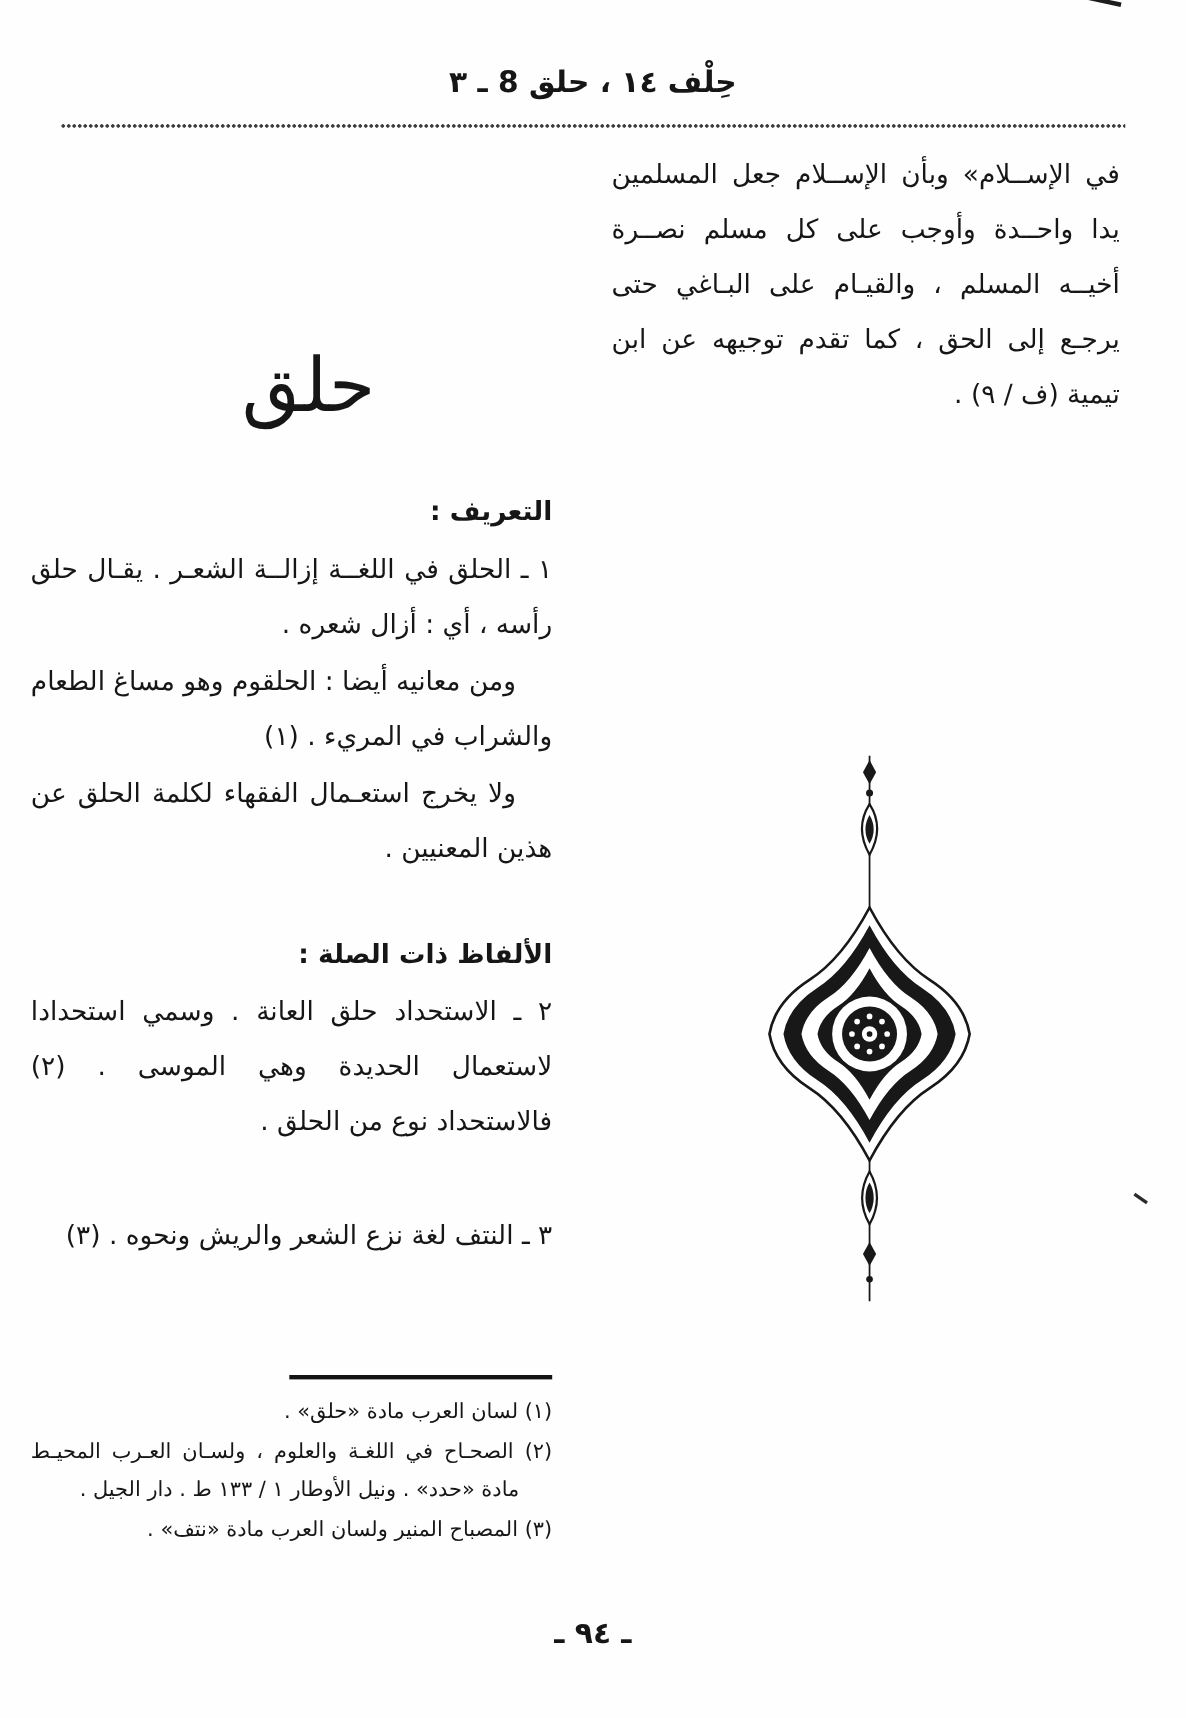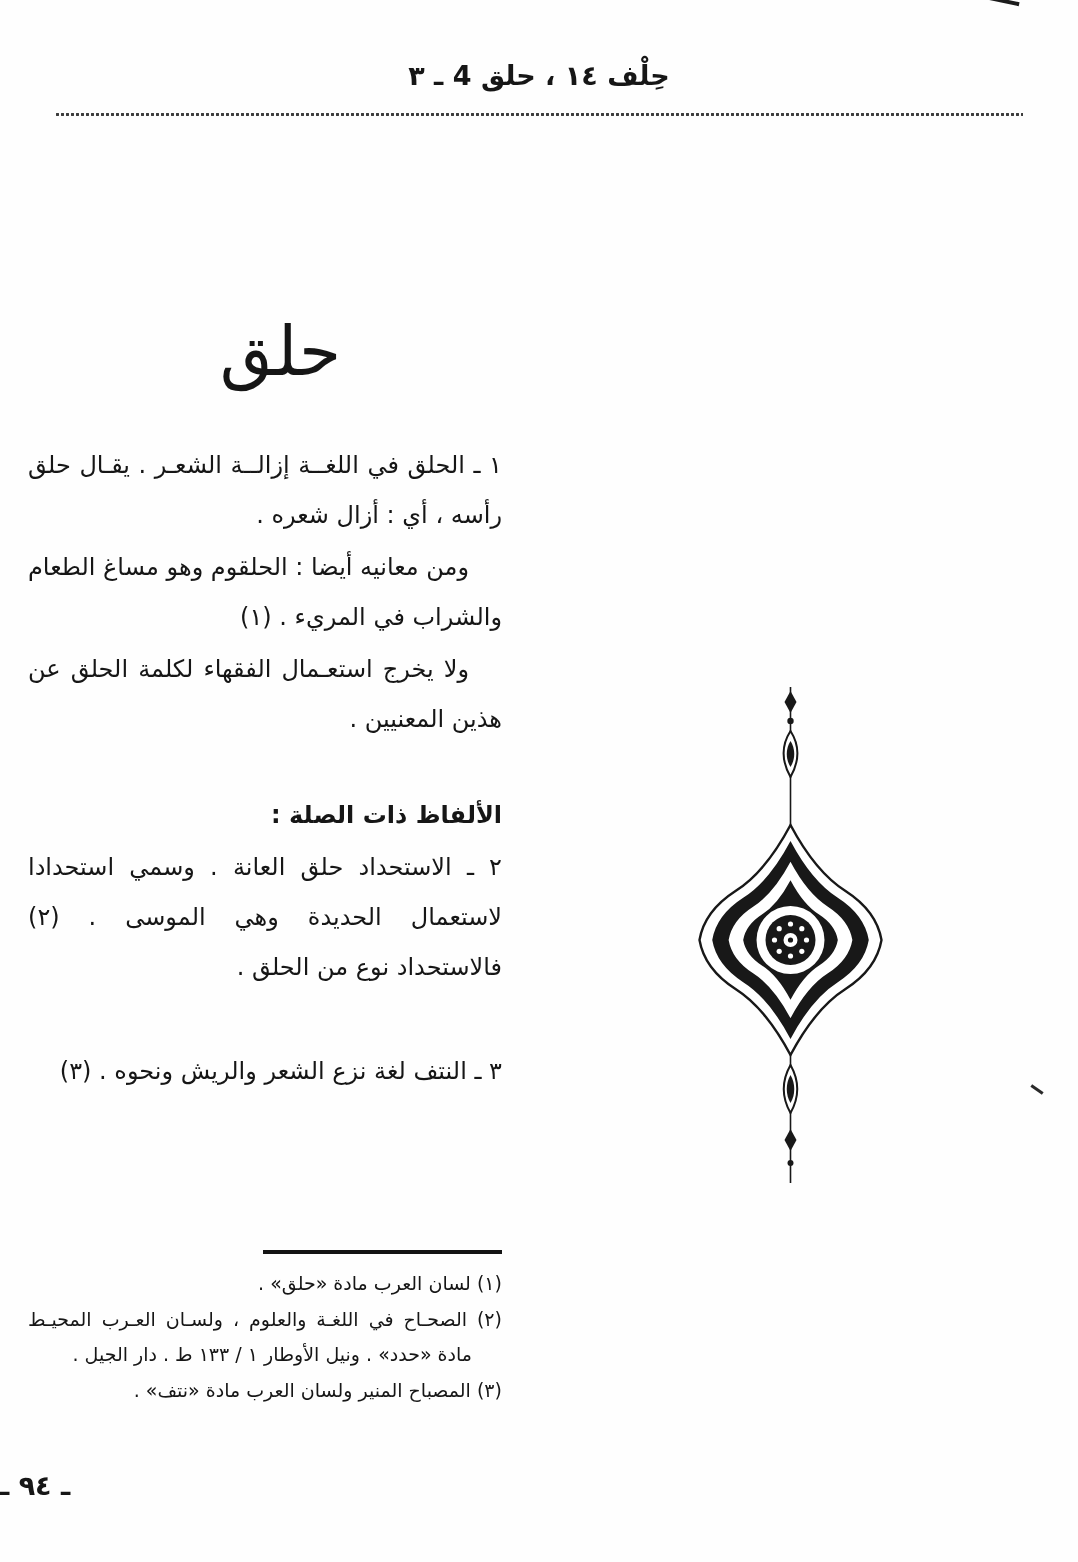--- a/index.html
+++ b/index.html
@@ -83,21 +83,21 @@
   }
   .footnote-item {
     padding-right: 30px;
     text-indent: -30px;
     margin-bottom: 1px;
   }
   .page-number {
     position: absolute;
     top: 1470px; left: 0;
     width: 100%;
-    text-align: left;
+    text-align: center;
     font-size: 27px;
     font-weight: bold;
   }
   .ornament {
     position: absolute;
     top: 685px; left: 678px;
   }
   .scan-artifact-corner {
     position: absolute;
     top: -6px; left: 940px;
@@ -114,28 +114,30 @@
   }
 </style>
 </head>
 <body>
 
 <div class="page">
 
   <div class="scan-artifact-corner"></div>
   <div class="scan-artifact-edge"></div>
 
-  <div class="header-title">حِلْف ١٤ ، حلق 4 ـ ٣</div>
+  <div class="header-title">حِلْف ١٤ ، حلق 8 ـ ٣</div>
 
   <div class="dotted-rule"></div>
 
+  <div class="intro-paragraph">في الإســلام» وبأن الإســلام جعل المسلمين يدا واحــدة وأوجب على كل مسلم نصــرة أخيــه المسلم ، والقيـام على البـاغي حتى يرجـع إلى الحق ، كما تقدم توجيهه عن ابن تيمية (ف / ٩) .</div>
 
   <div class="article-title">حلق</div>
 
   <div class="left-column">
+    <div class="section-heading">التعريف :</div>
     <div class="para">١ ـ الحلق في اللغــة إزالــة الشعـر . يقـال حلق رأسه ، أي : أزال شعره .</div>
     <div class="para indent">ومن معانيه أيضا : الحلقوم وهو مساغ الطعام والشراب في المريء . (١)</div>
     <div class="para indent">ولا يخرج استعـمال الفقهاء لكلمة الحلق عن هذين المعنيين .</div>
 
     <div class="gap-lg"></div>
 
     <div class="section-heading">الألفاظ ذات الصلة :</div>
     <div class="para">٢ ـ الاستحداد حلق العانة . وسمي استحدادا لاستعمال الحديدة وهي الموسى . (٢) فالاستحداد نوع من الحلق .</div>
 
     <div class="gap-xl"></div>

